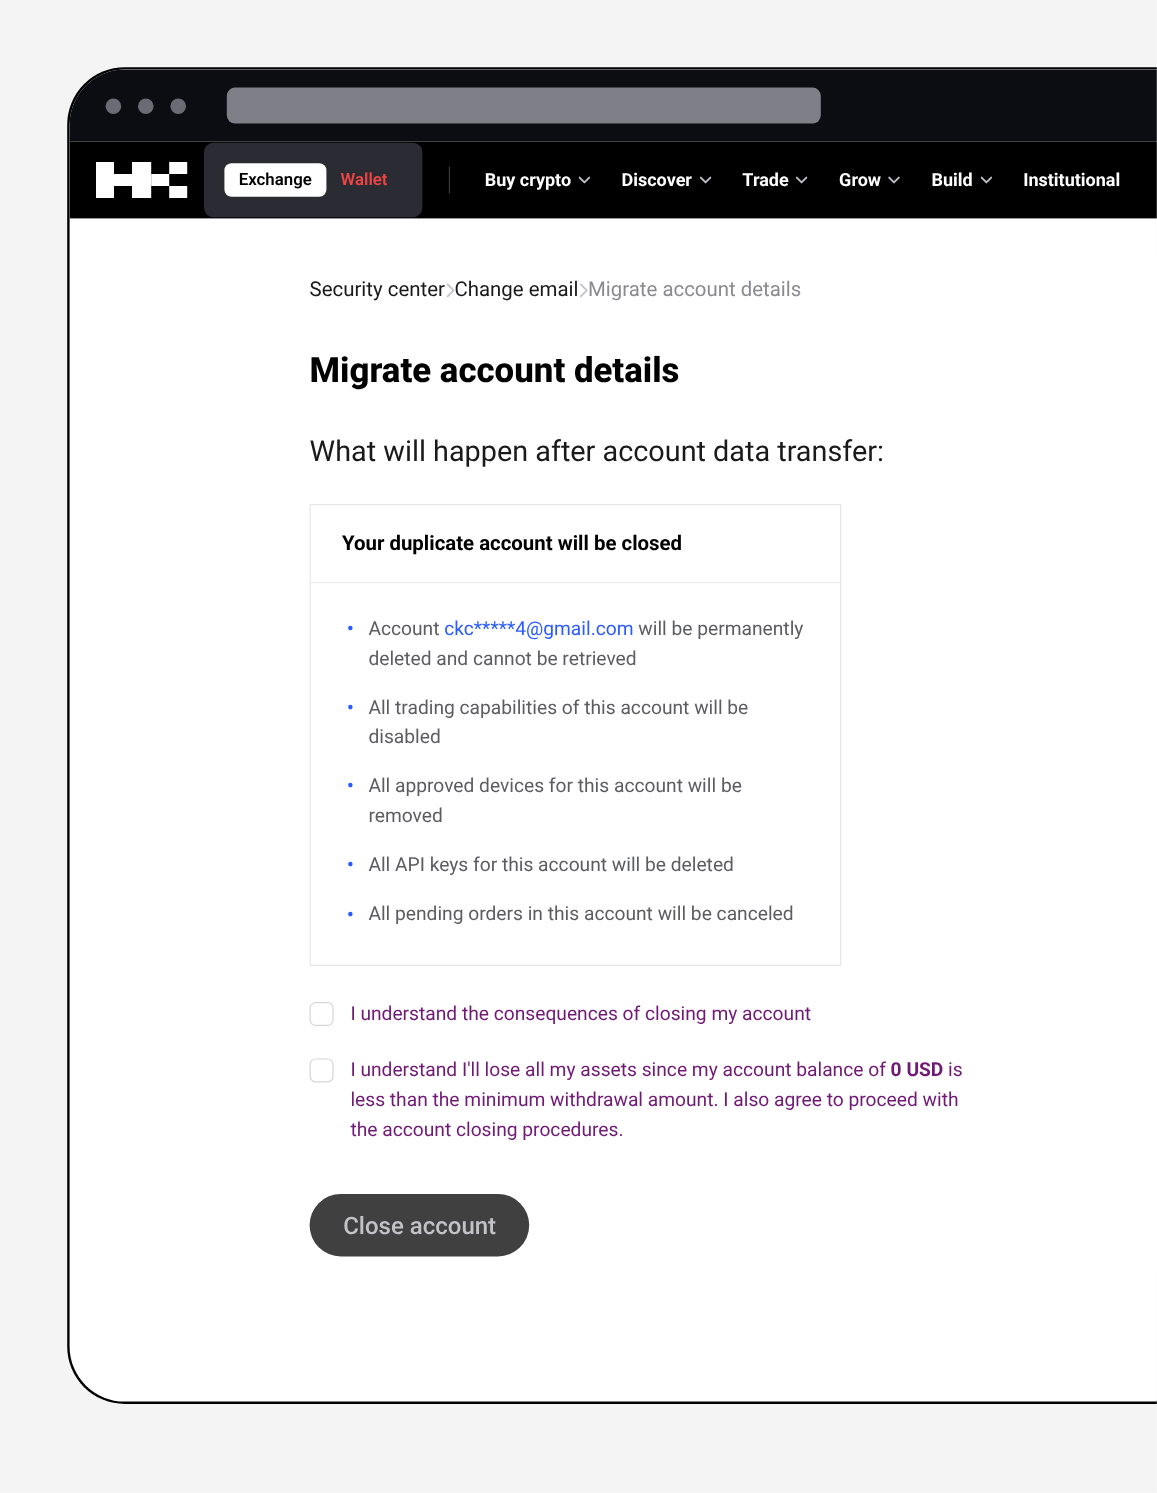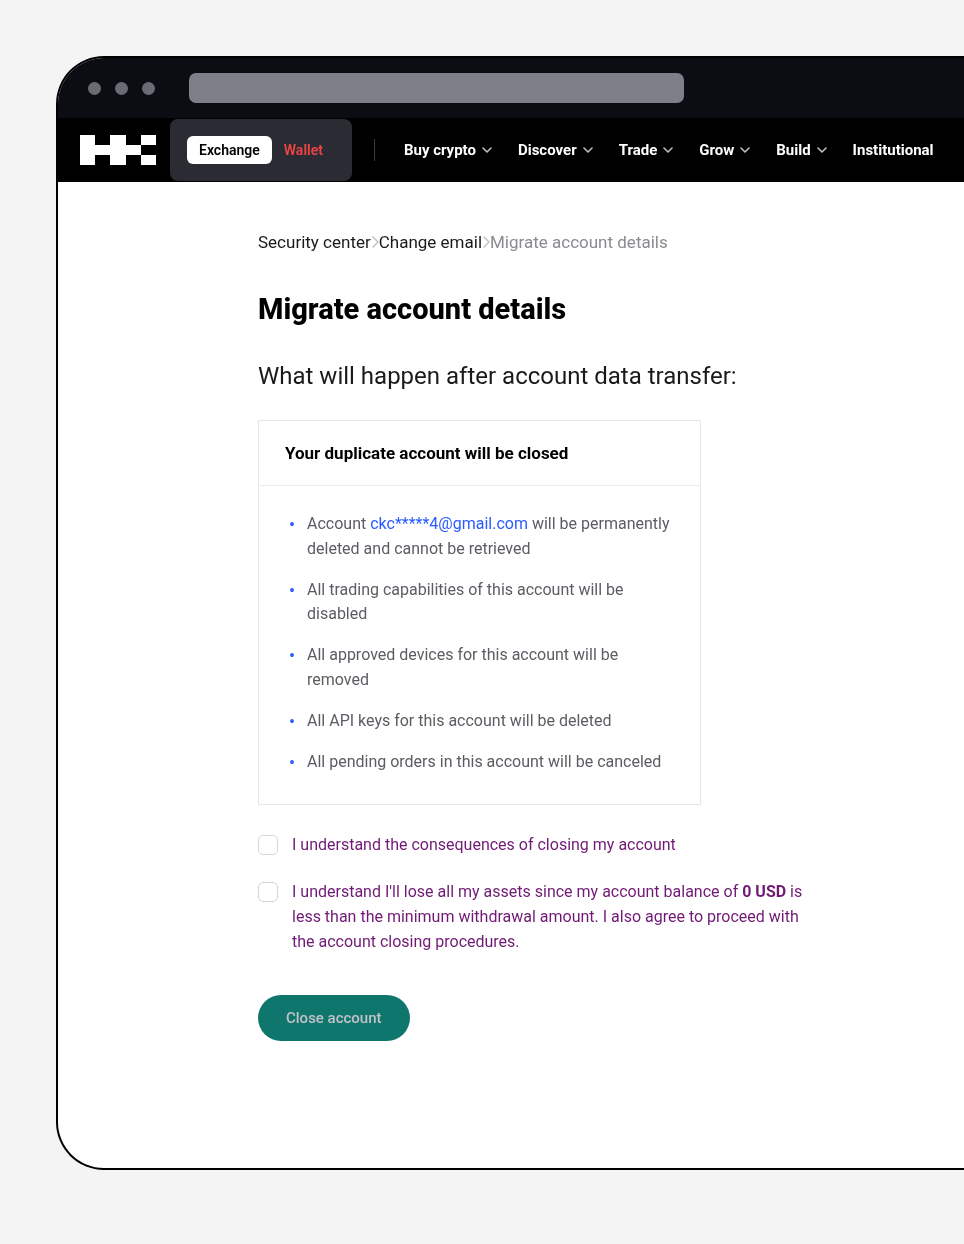--- a/index.html
+++ b/index.html
@@ -158,24 +158,24 @@
     margin-top: 2px;
   }
   .check-label {
     font-size: 16px; color: #701a75; line-height: 1.55;
   }
   .check-label b { font-weight: 700; }
   .close-btn {
     margin-top: 18px;
     display: inline-block;
     padding: 14px 28px;
-    background: #0f766e;
+    background: #404040;
     color: #c2c2c7;
     border-radius: 999px;
-    font-size: 15px;
+    font-size: 20px;
     font-weight: 500;
     cursor: not-allowed;
   }
 </style>
 </head>
 <body>
 
 <div class="device-frame">
 
   <div class="titlebar">

